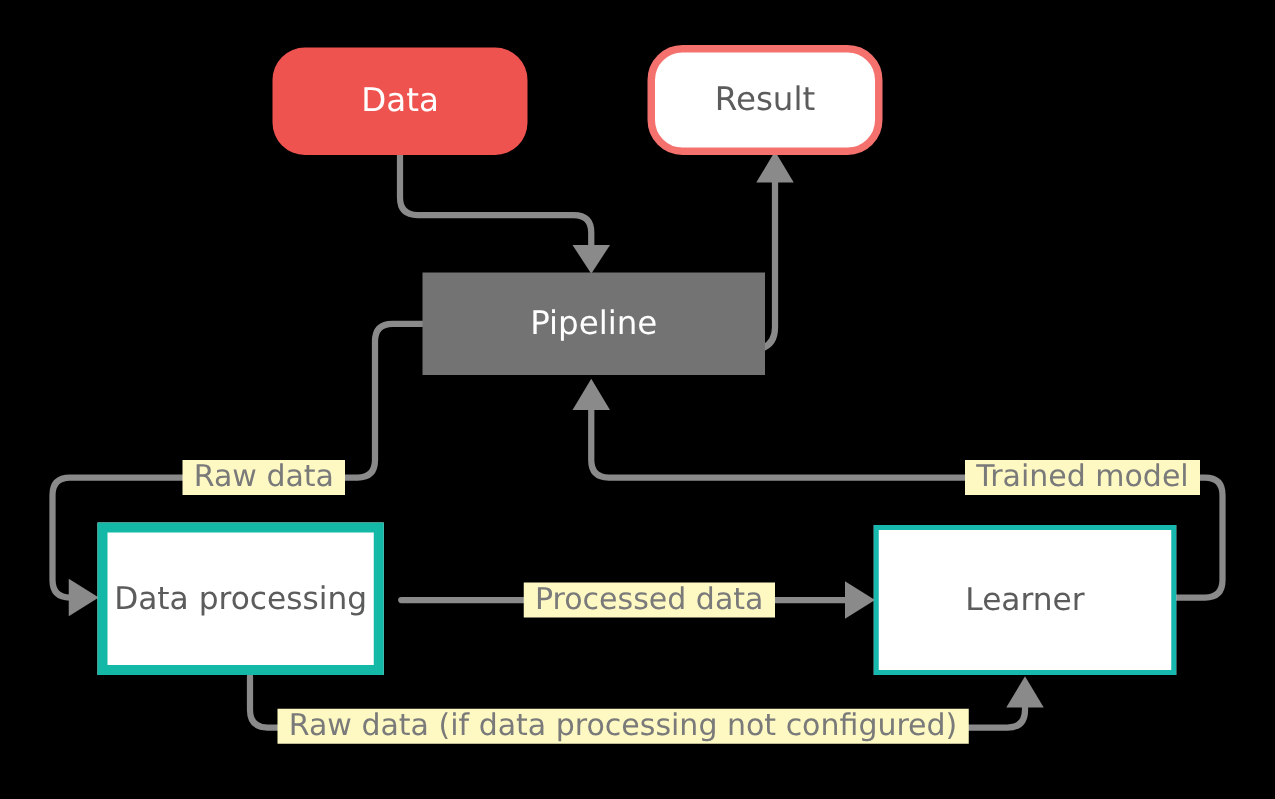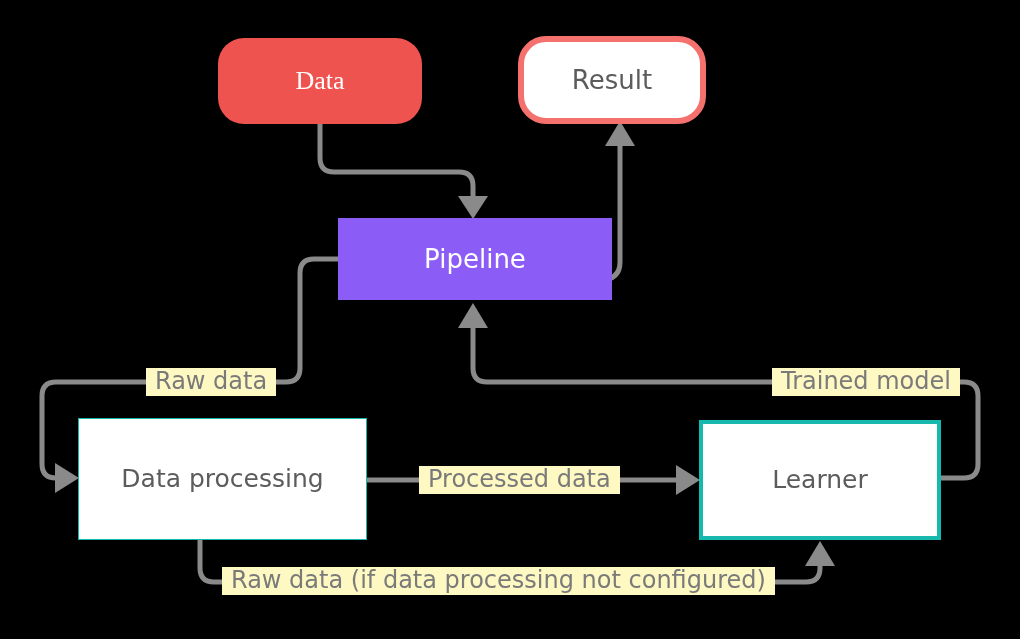--- a/index.html
+++ b/index.html
@@ -39,21 +39,20 @@
   }
 
   
   #node-data {
     left: 218px;
     top: 38px;
     width: 204px;
     height: 86px;
     background: #ef5350;
     border-radius: 26px;
-    font-family: Liberation Serif, serif;
   }
   #node-data .node-label {
     color: #ffffff;
     font-size: 26px;
   }
 
   
   #node-result {
     left: 518px;
     top: 36px;
@@ -67,35 +66,35 @@
     color: #5c5c5c;
     font-size: 26px;
   }
 
   
   #node-pipeline {
     left: 338px;
     top: 218px;
     width: 274px;
     height: 82px;
-    background: #8b5cf6;
+    background: #737373;
   }
   #node-pipeline .node-label {
     color: #ffffff;
     font-size: 26px;
   }
 
   
   #node-data-processing {
     left: 78px;
     top: 418px;
-    width: 289px;
+    width: 229px;
     height: 122px;
     background: #ffffff;
-    border: 1px solid #14b8a6;
+    border: 8px solid #14b8a6;
   }
   #node-data-processing .node-label {
     color: #5c5c5c;
     font-size: 25px;
   }
 
   
   #node-learner {
     left: 699px;
     top: 420px;

